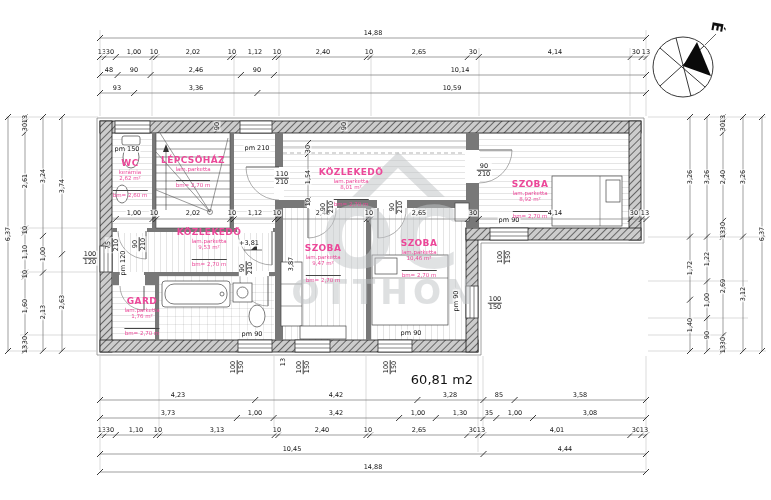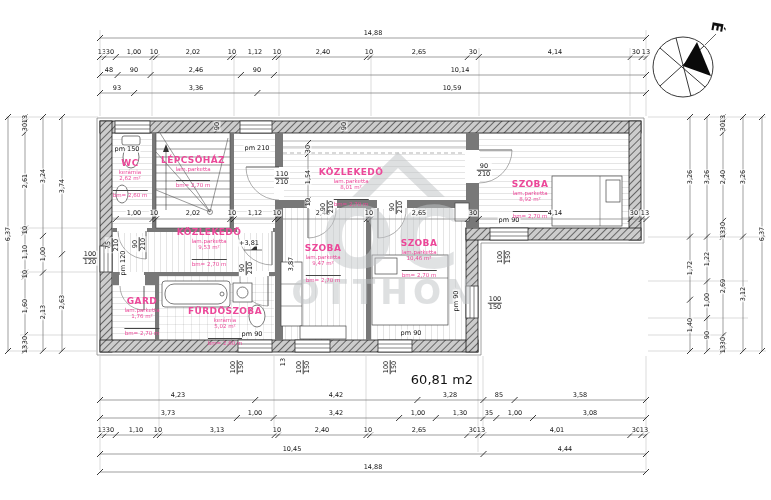--- a/index.html
+++ b/index.html
@@ -597,17 +597,16 @@
       <div class="dim" style="left: 252px; top: 334px;">pm 90</div>
       <div class="dim" style="left: 411px; top: 333px;">pm 90</div>
       <div class="dim" style="left: 249px; top: 243px;">+3,81</div>
       <div class="dim v" style="left: 291px; top: 264px;">3,87</div>
       <div class="room-label" style="left: 130px; top: 158px;"><div class="room-name">WC</div><div class="room-sub">kerámia</div><div class="room-sub">2,62 m²</div><div class="room-sub room-h">bm= 2,60 m</div></div>
       <div class="room-label" style="left: 193px; top: 155px;"><div class="room-name">LÉPCSŐHÁZ</div><div class="room-sub">lam.parketta</div><div class="room-sub room-h">bm= 2,70 m</div></div>
       <div class="room-label" style="left: 351px; top: 167px;"><div class="room-name">KÖZLEKEDŐ</div><div class="room-sub">lam.parketta</div><div class="room-sub">8,01 m²</div><div class="room-sub room-h">bm= 2,70 m</div></div>
       <div class="room-label" style="left: 530px; top: 179px;"><div class="room-name">SZOBA</div><div class="room-sub">lam.parketta</div><div class="room-sub">8,92 m²</div><div class="room-sub room-h">bm= 2,70 m</div></div>
       <div class="room-label" style="left: 209px; top: 227px;"><div class="room-name">KÖZLEKEDŐ</div><div class="room-sub">lam.parketta</div><div class="room-sub">9,53 m²</div><div class="room-sub room-h">bm= 2,70 m</div></div>
       <div class="room-label" style="left: 142px; top: 296px;"><div class="room-name">GARD</div><div class="room-sub">lam.parketta</div><div class="room-sub">1,76 m²</div><div class="room-sub room-h">bm= 2,70 m</div></div>
-      <div class="room-label" style="left: 225px; top: 306px;"><div class="room-name">FÜRDŐSZOBA</div><div class="room-sub">kerámia</div><div class="room-sub">5,02 m²</div><div class="room-sub room-h">bm= 2,60 m</div></div>
       <div class="room-label" style="left: 323px; top: 243px;"><div class="room-name">SZOBA</div><div class="room-sub">lam.parketta</div><div class="room-sub">9,47 m²</div><div class="room-sub room-h">bm= 2,70 m</div></div>
       <div class="room-label" style="left: 419px; top: 238px;"><div class="room-name">SZOBA</div><div class="room-sub">lam.parketta</div><div class="room-sub">10,46 m²</div><div class="room-sub room-h">bm= 2,70 m</div></div>
     </div>
 </div>
 
 </body></html>

